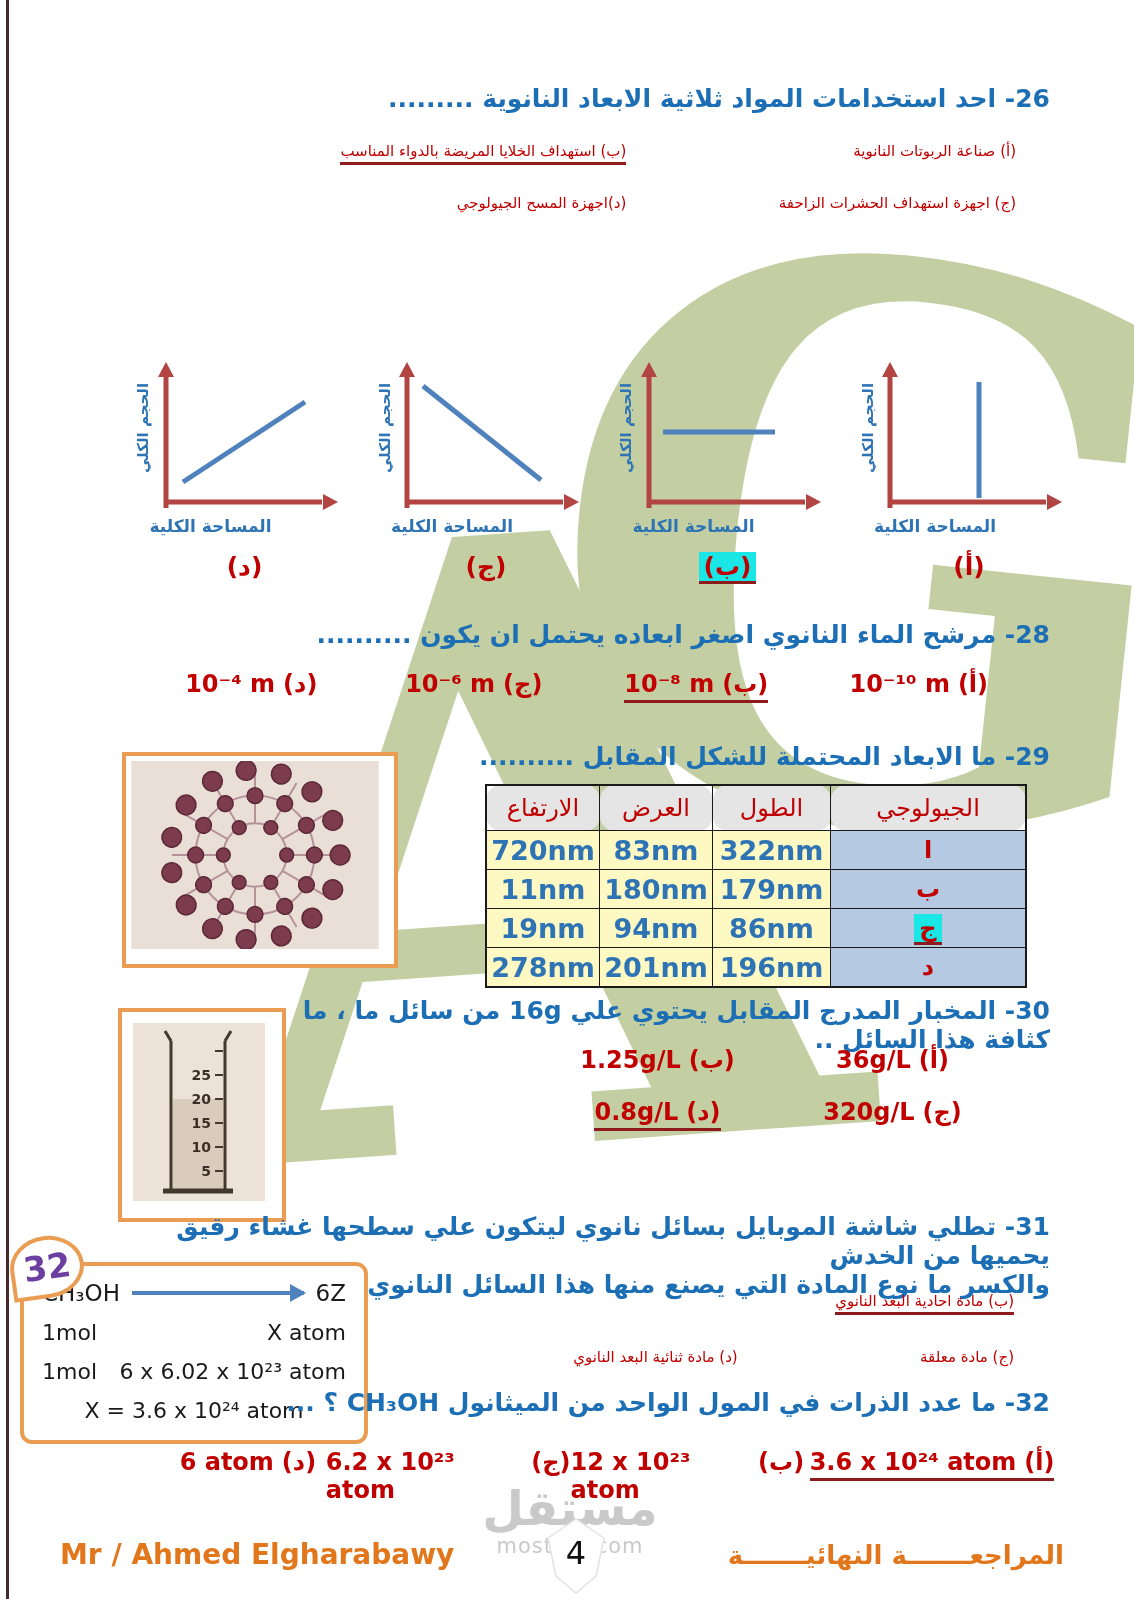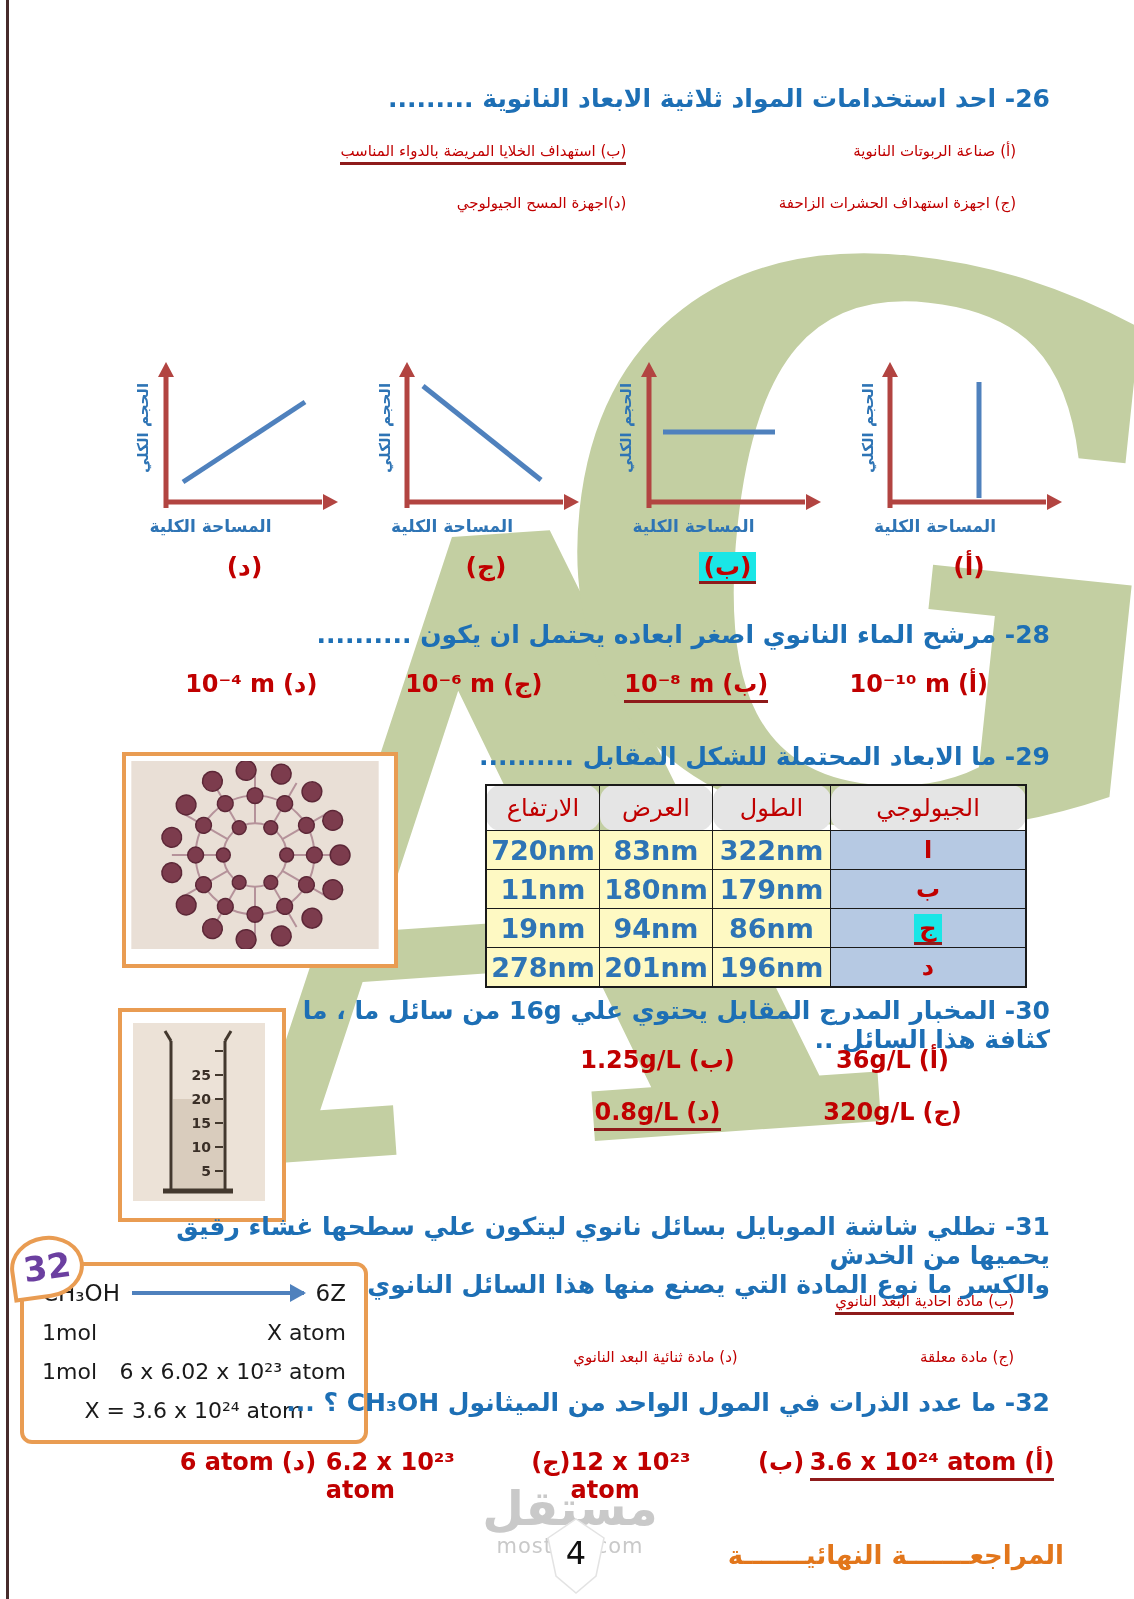--- a/index.html
+++ b/index.html
@@ -368,16 +368,17 @@
   </div>
 
   <div id="mostaql">
     <div style="font-size:48px;font-weight:bold;direction:rtl;">مستقل</div>
     <div style="font-size:21px;letter-spacing:1px;">mostaql.com</div>
   </div>
   <svg class="content" style="left:536px;top:1516px;" width="80" height="80" viewBox="0 0 80 80">
     <polygon points="40,3 68,22 60,60 40,77 20,60 12,22" fill="#ffffff" stroke="#e3e3e3" stroke-width="1.5"></polygon>
   </svg>
 
+  <div class="content footer-orange" style="left:60px;top:1538px;font-size:28px;">Mr / Ahmed Elgharabawy</div>
   <div class="content" style="left:546px;top:1534px;width:60px;text-align:center;font-size:32px;color:#111;">4</div>
   <div class="content footer-orange" style="right:70px;top:1540px;font-size:26px;direction:rtl;">المراجعـــــــة النهائيـــــــة</div>
 
 </div>
 
 </body></html>

